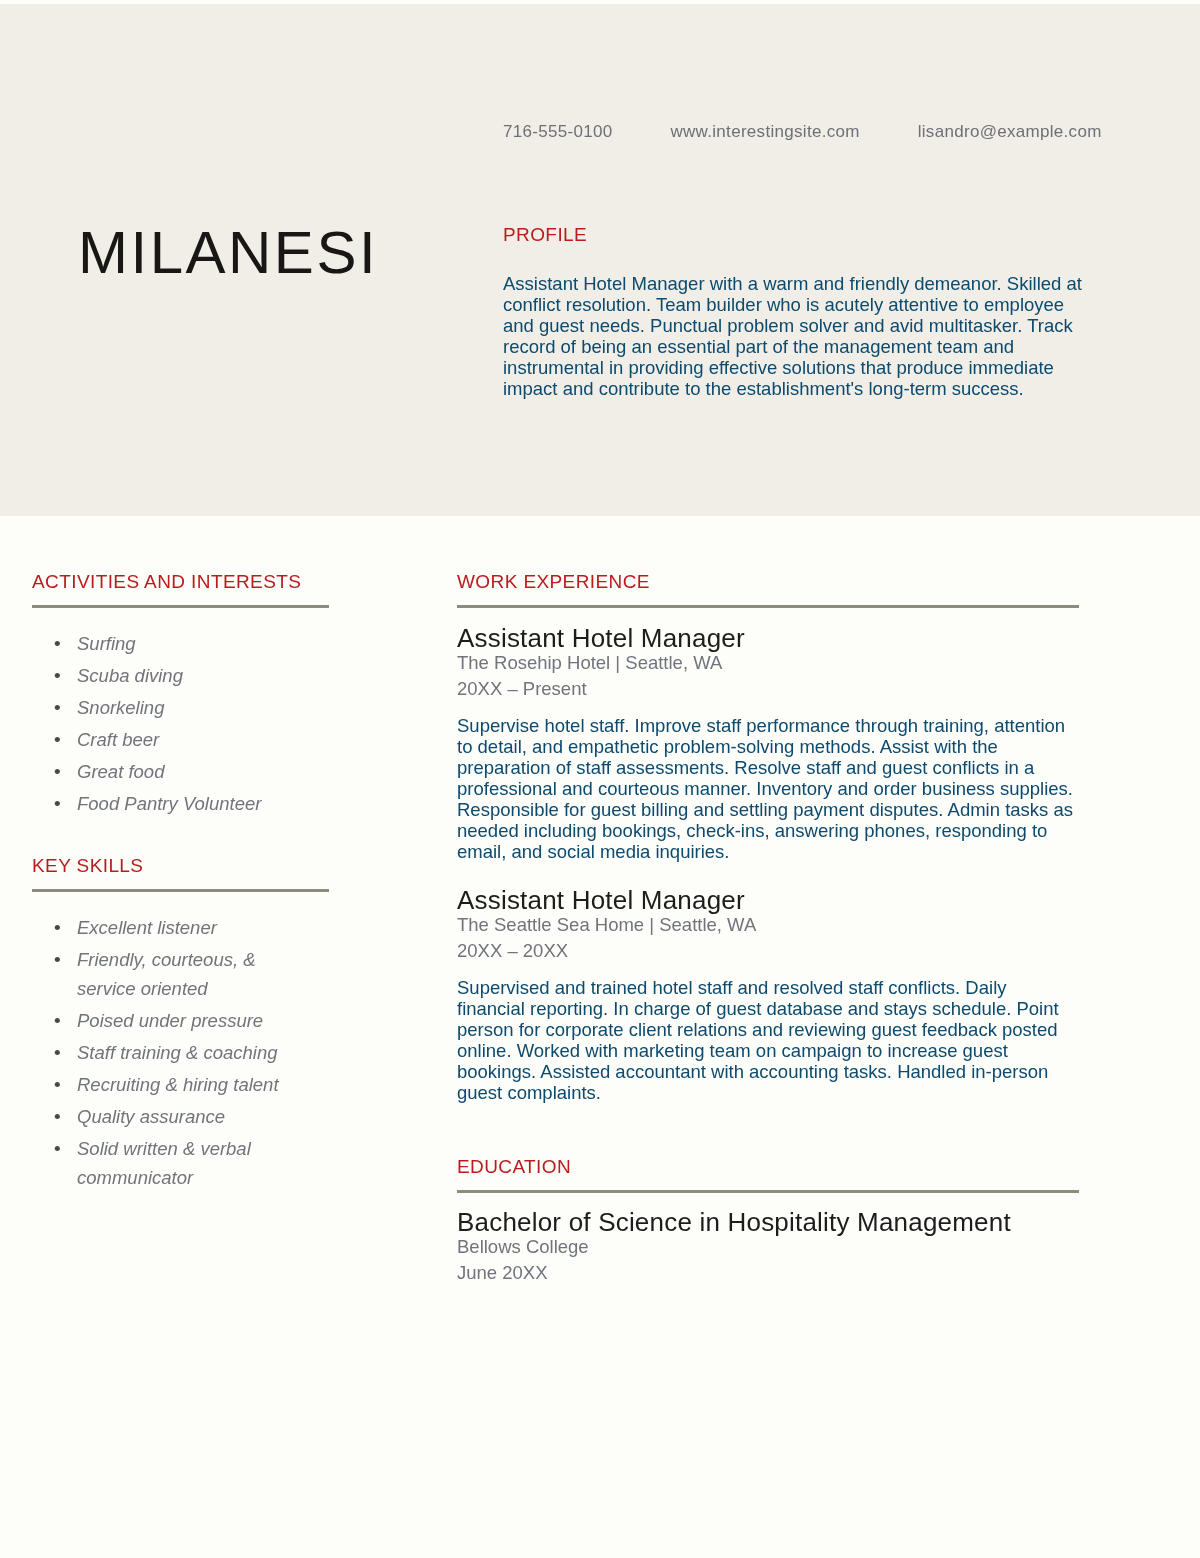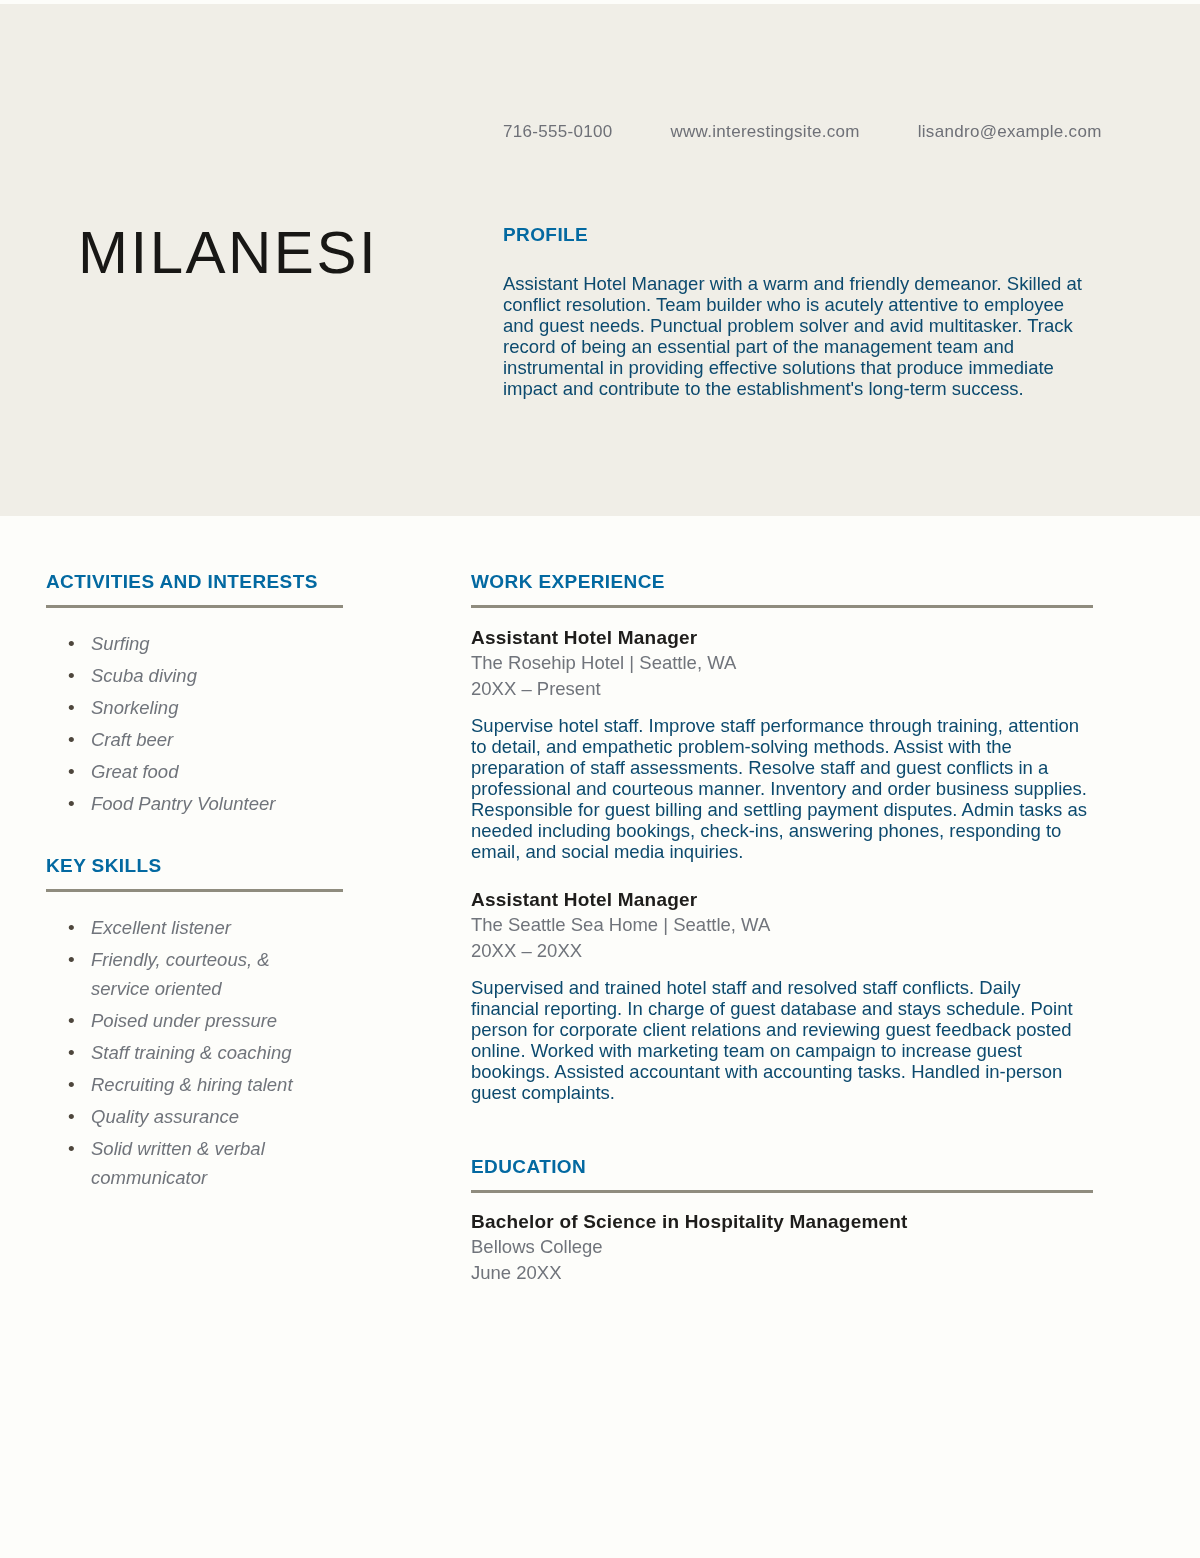--- a/index.html
+++ b/index.html
@@ -39,43 +39,43 @@
   h1.name {
     font-size: 60px;
     font-weight: 400;
     line-height: 72px;
     letter-spacing: 2.5px;
     color: #181715;
   }
   
   h2.section-heading {
     font-size: 19px;
-    font-weight: 700;
+    font-weight: 400;
     line-height: 24px;
     letter-spacing: 0.4px;
-    color: #0369a1;
+    color: #b91c1c;
   }
   .rule {
     height: 3px;
     background: #8F8C7E;
     margin-top: 11px;
   }
   .body-text {
     font-size: 18.5px;
     line-height: 21px;
     color: #0c4a6e;
   }
   
   .profile-heading { margin-top: 6px; }
   .profile-text { margin-top: 26px; width: 592px; }
   
   .main-cols {
     display: grid;
     grid-template-columns: 425px 622px;
-    padding-left: 46px;
+    padding-left: 32px;
     margin-top: 54px;
   }
   .left-inner { width: 297px; }
   ul.dot-list {
     list-style: none;
     margin-top: 21px;
   }
   ul.dot-list li {
     position: relative;
     padding-left: 45px;
@@ -92,22 +92,22 @@
     left: 22px;
     top: 0;
     color: #4D463C;
     font-size: 19px;
   }
   .skills-section { margin-top: 36px; }
   
   .job { margin-top: 18px; }
   .job + .job { margin-top: 26px; }
   .job-title, .degree-title {
-    font-size: 19px;
-    font-weight: 700;
+    font-size: 26px;
+    font-weight: 400;
     line-height: 24px;
     color: #1E1D1B;
     letter-spacing: 0.2px;
     margin-top: 12px;
   }
   .job-sub { font-size: 18.5px; line-height: 26px; color: #70747B; }
   .job-desc { margin-top: 13px; width: 622px; }
   .education-section { margin-top: 52px; }
   .edu-block { margin-top: 17px; }
 </style>

